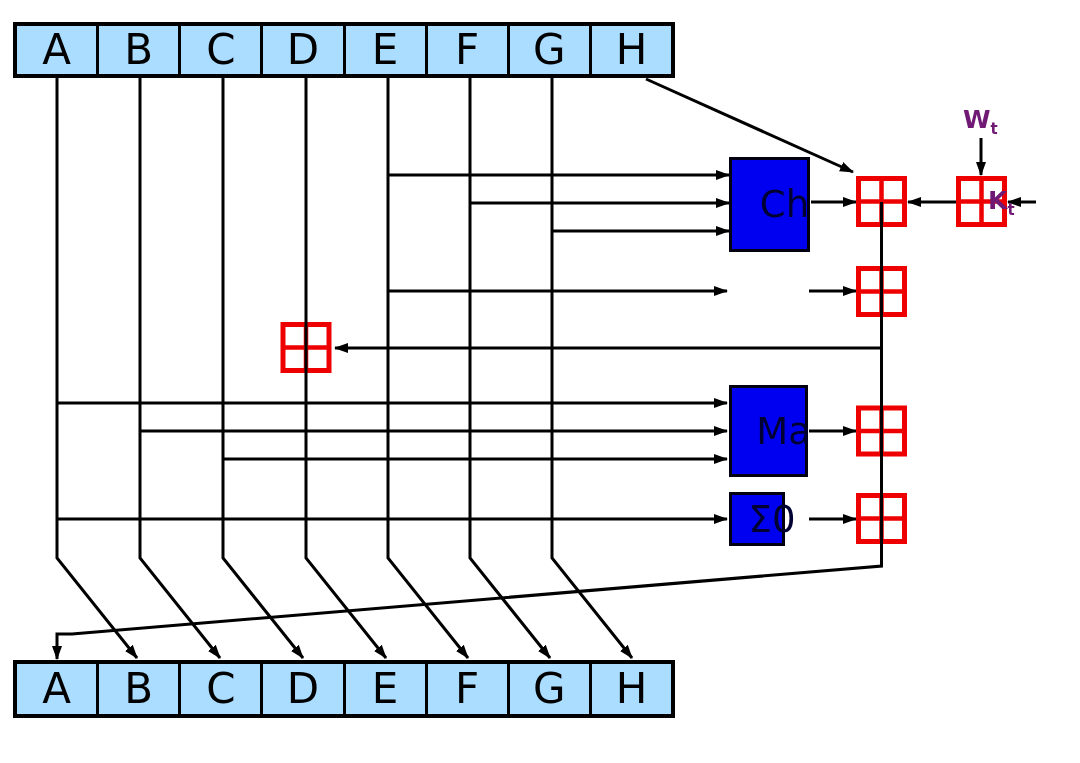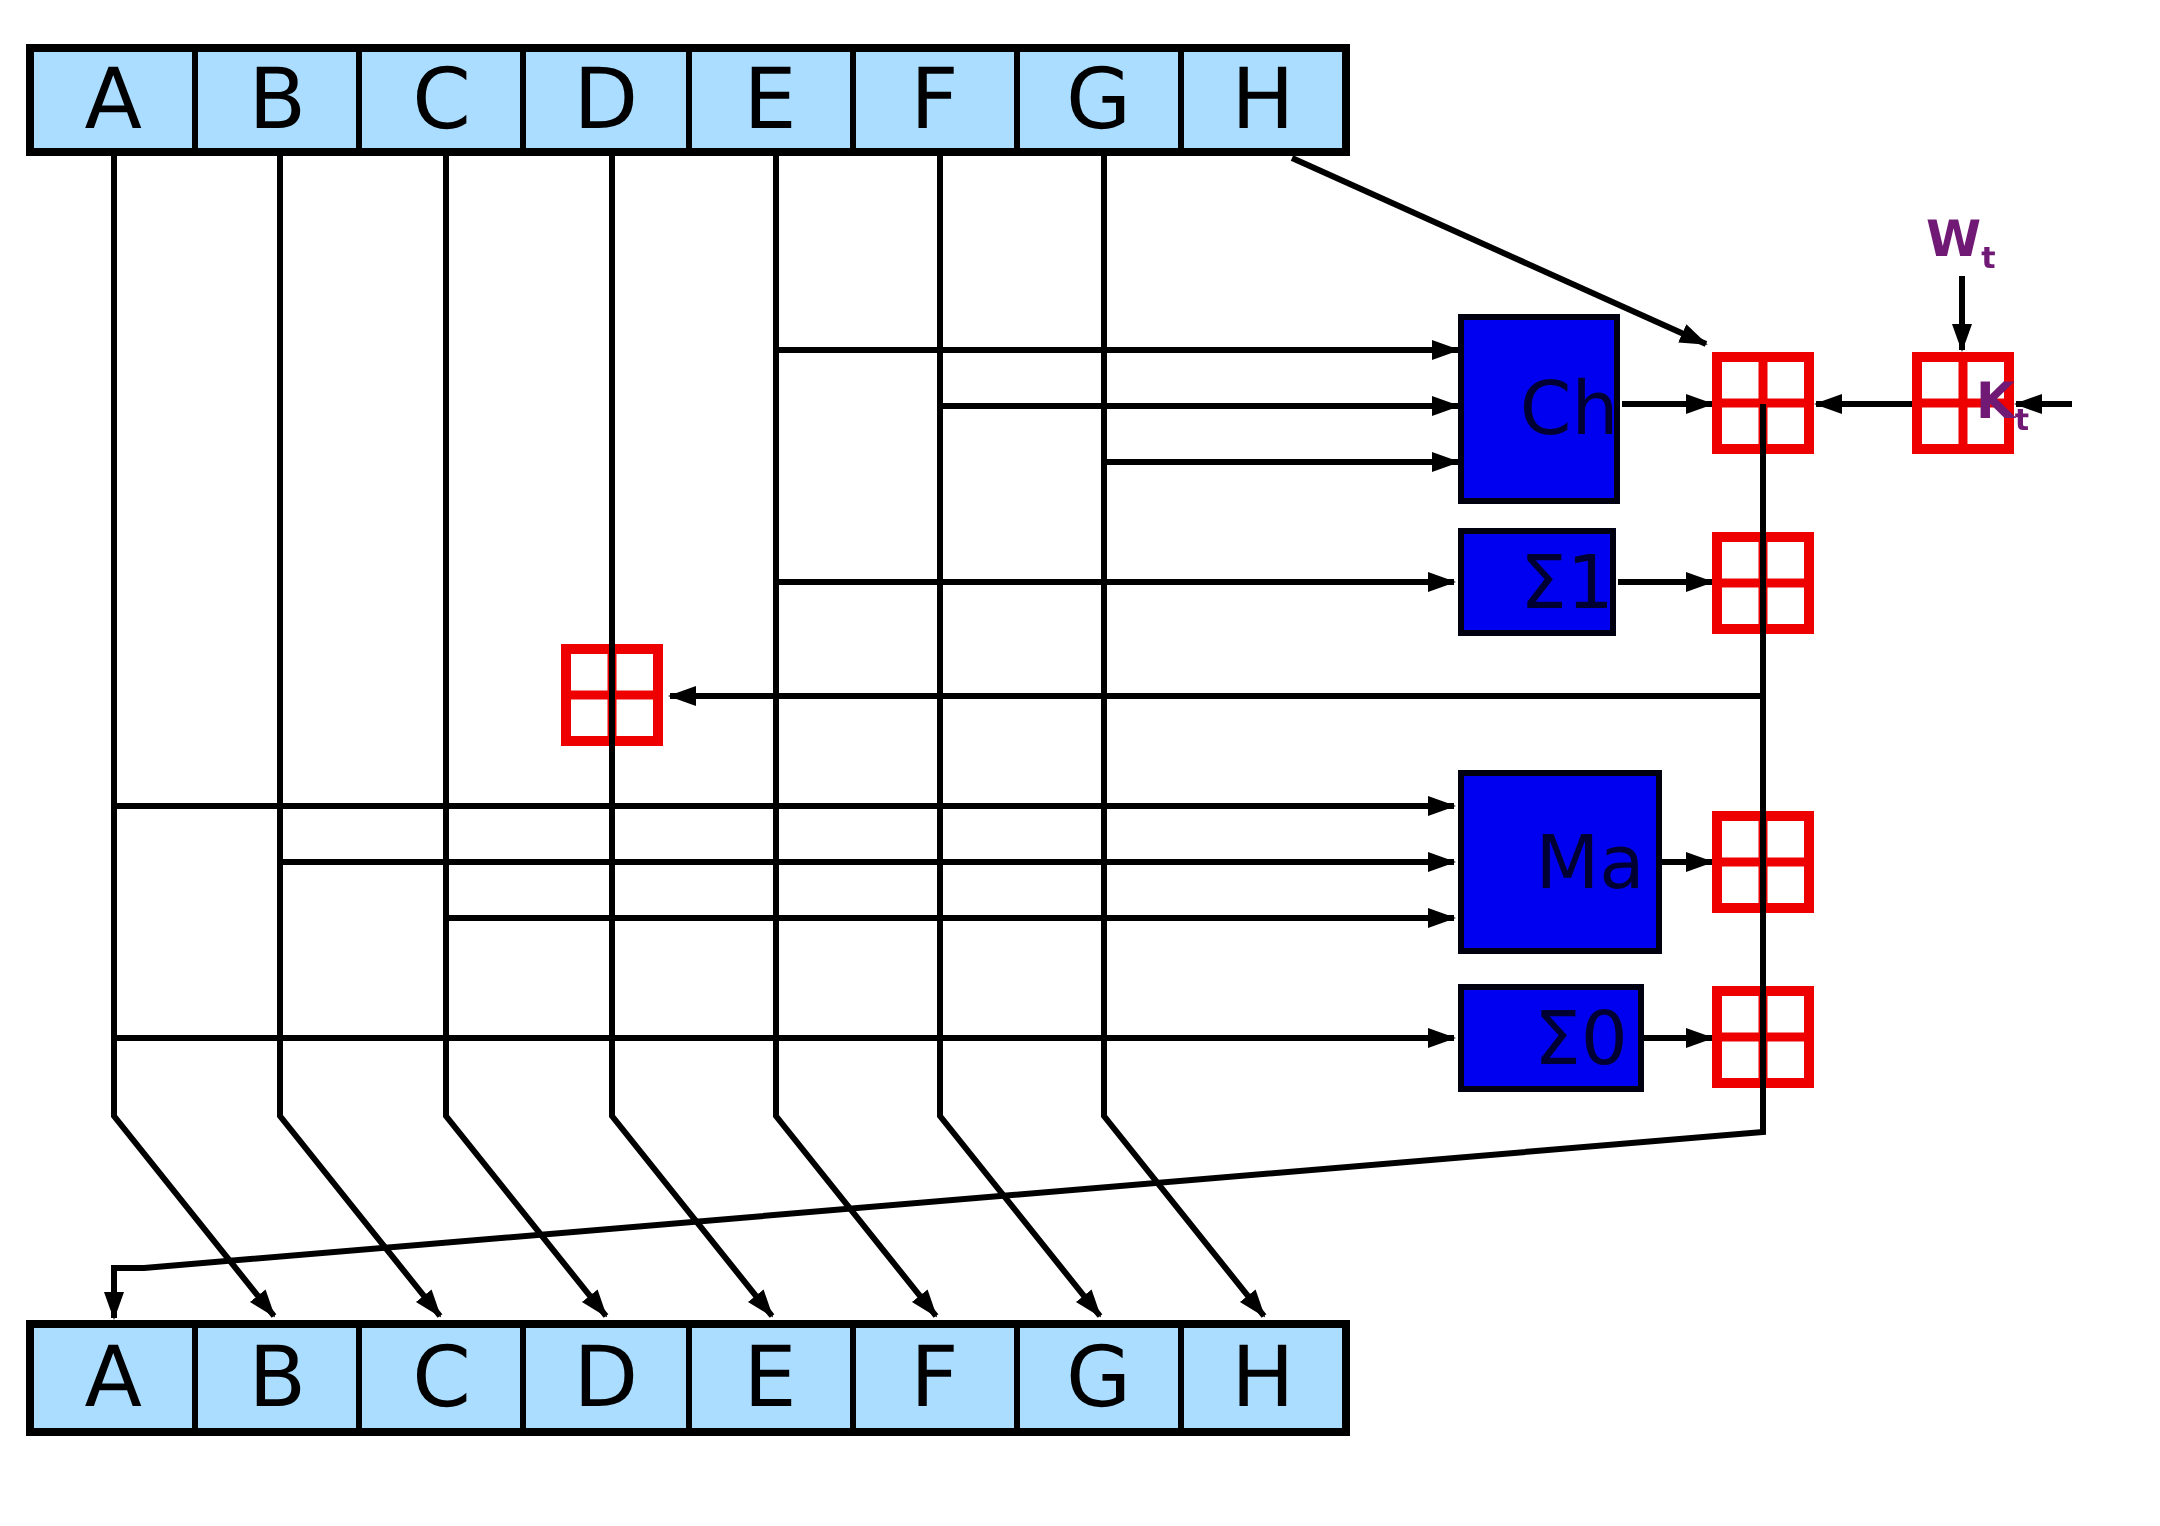--- a/index.html
+++ b/index.html
@@ -17,22 +17,22 @@
   .reg-row-bottom{left:13px; top:660px; height:58px;}
   .reg-cell{flex:1; display:flex; align-items:center; justify-content:center;
     border-left:3px solid var(--register-border); font-size:42px; color:#000; line-height:1;}
   .reg-cell:first-child{border-left:none;}
 
   .fn-box{position:absolute; box-sizing:border-box; background:var(--function-fill);
     border:3px solid #000010; display:flex; align-items:center; justify-content:center;
     font-size:37px; color:var(--function-label);padding-left:30px;}
   #fn-ch{left:729px; top:157px; width:81px; height:95px;}
   #fn-s1{left:729px; top:264px; width:79px; height:54px;}
-  #fn-ma{left:729px; top:385px; width:102px; height:92px;}
-  #fn-s0{left:729px; top:492px; width:93px; height:54px;}
+  #fn-ma{left:729px; top:385px; width:79px; height:92px;}
+  #fn-s0{left:729px; top:492px; width:56px; height:54px;}
 
   .io-label{position:absolute; color:#701a75; font-size:25px; font-weight:bold; line-height:1;}
   .io-label sub{font-size:15px; font-weight:bold;}
   #label-wt{left:963px; top:107px;}
   #label-kt{left:988px; top:188px;}
 
   .wire{stroke:var(--wire); stroke-width:3; fill:none;}
   .adder{stroke:var(--adder-red); fill:none;}
   .adder .frame{stroke-width:5;}
   .adder .cross{stroke-width:4.5;}
@@ -131,20 +131,19 @@
     <div class="reg-cell">B</div>
     <div class="reg-cell">C</div>
     <div class="reg-cell">D</div>
     <div class="reg-cell">E</div>
     <div class="reg-cell">F</div>
     <div class="reg-cell">G</div>
     <div class="reg-cell">H</div>
   </div>
 
   <div class="fn-box" id="fn-ch">Ch</div>
-  <div class="fn-box" id="fn-s1">Σ1</div>
   <div class="fn-box" id="fn-ma">Ma</div>
   <div class="fn-box" id="fn-s0">Σ0</div>
 
   <div class="io-label" id="label-wt"><span>W</span><sub>t</sub></div>
   <div class="io-label" id="label-kt"><span>K</span><sub>t</sub></div>
 
 </div>
 
 </body></html>

